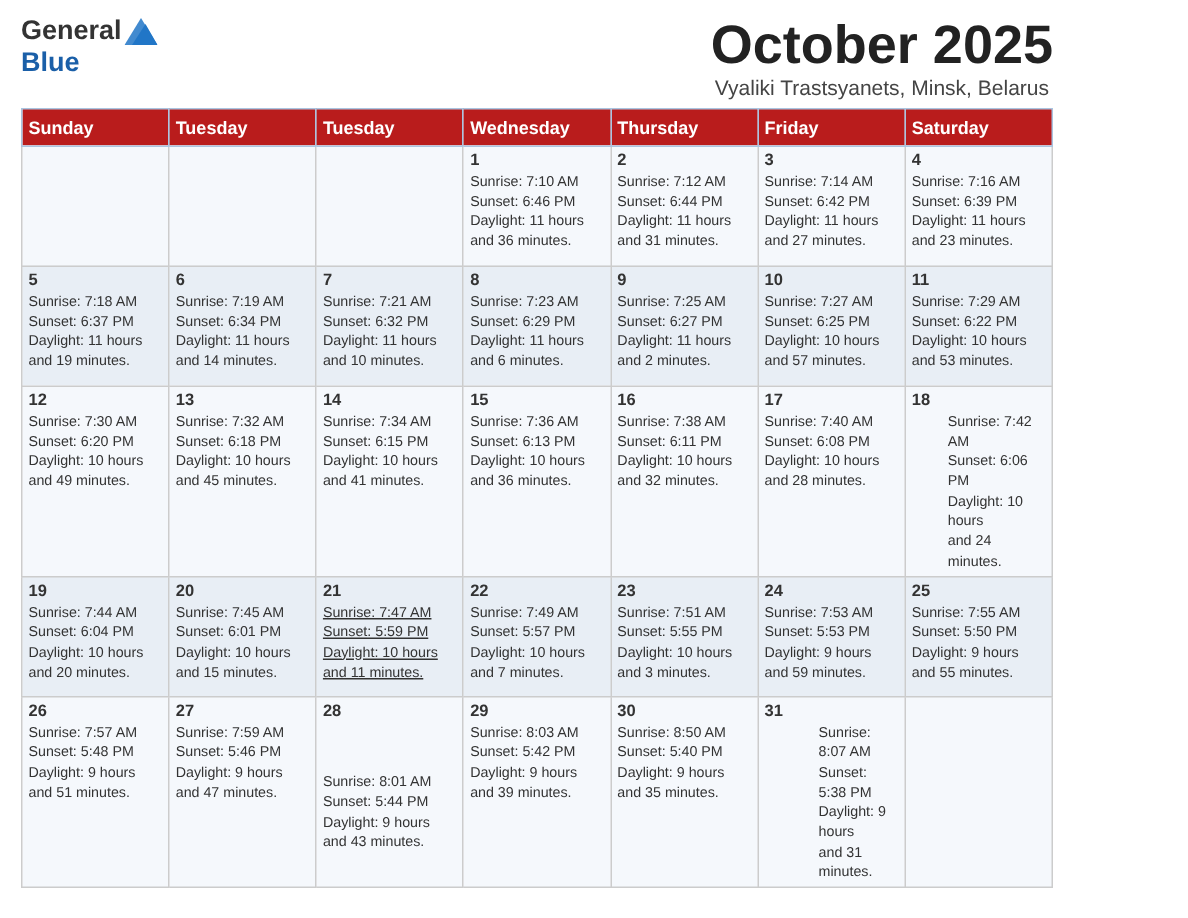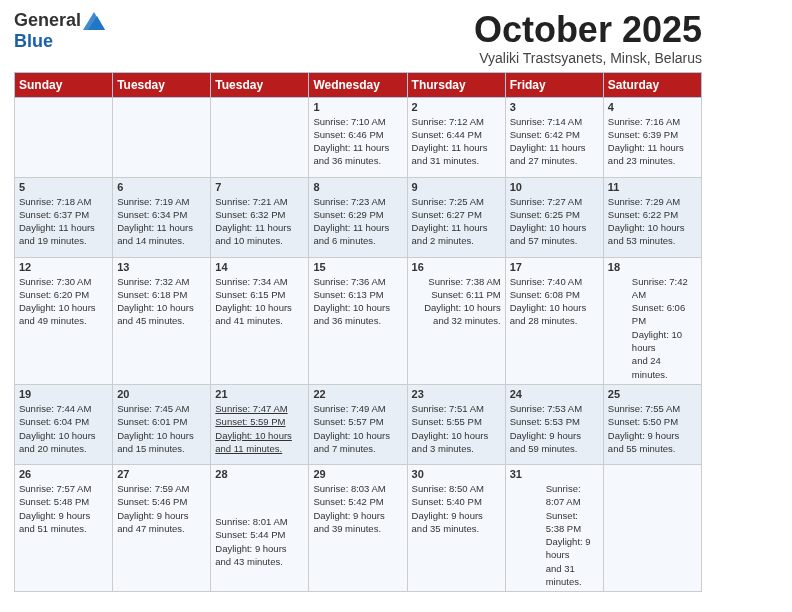--- a/index.html
+++ b/index.html
@@ -38,21 +38,21 @@
       font-size: 18px;
       font-weight: bold;
       color: #1a5fa8;
     }
     .logo-icon {
       width: 22px;
       height: 18px;
       margin-left: 2px;
     }
     .title-block {
-      text-align: right;
+      text-align: center;
     }
     .month-title {
       font-size: 36px;
       font-weight: bold;
       color: #222;
       line-height: 1.1;
     }
     .subtitle {
       font-size: 14px;
       color: #444;
@@ -240,21 +240,21 @@
           </td>
           <td>
             <span class="day-number">15</span>
             <div class="day-info" style="white-space: pre-line;">Sunrise: 7:36 AM
 Sunset: 6:13 PM
 Daylight: 10 hours
 and 36 minutes.</div>
           </td>
           <td>
             <span class="day-number">16</span>
-            <div class="day-info" style="white-space: pre-line; text-align: right;">Sunrise: 7:38 AM
+            <div class="day-info" style="white-space: pre-line;">Sunrise: 7:38 AM
 Sunset: 6:11 PM
 Daylight: 10 hours
 and 32 minutes.</div>
           </td>
           <td>
             <span class="day-number">17</span>
             <div class="day-info" style="white-space: pre-line;">Sunrise: 7:40 AM
 Sunset: 6:08 PM
 Daylight: 10 hours
 and 28 minutes.</div>

